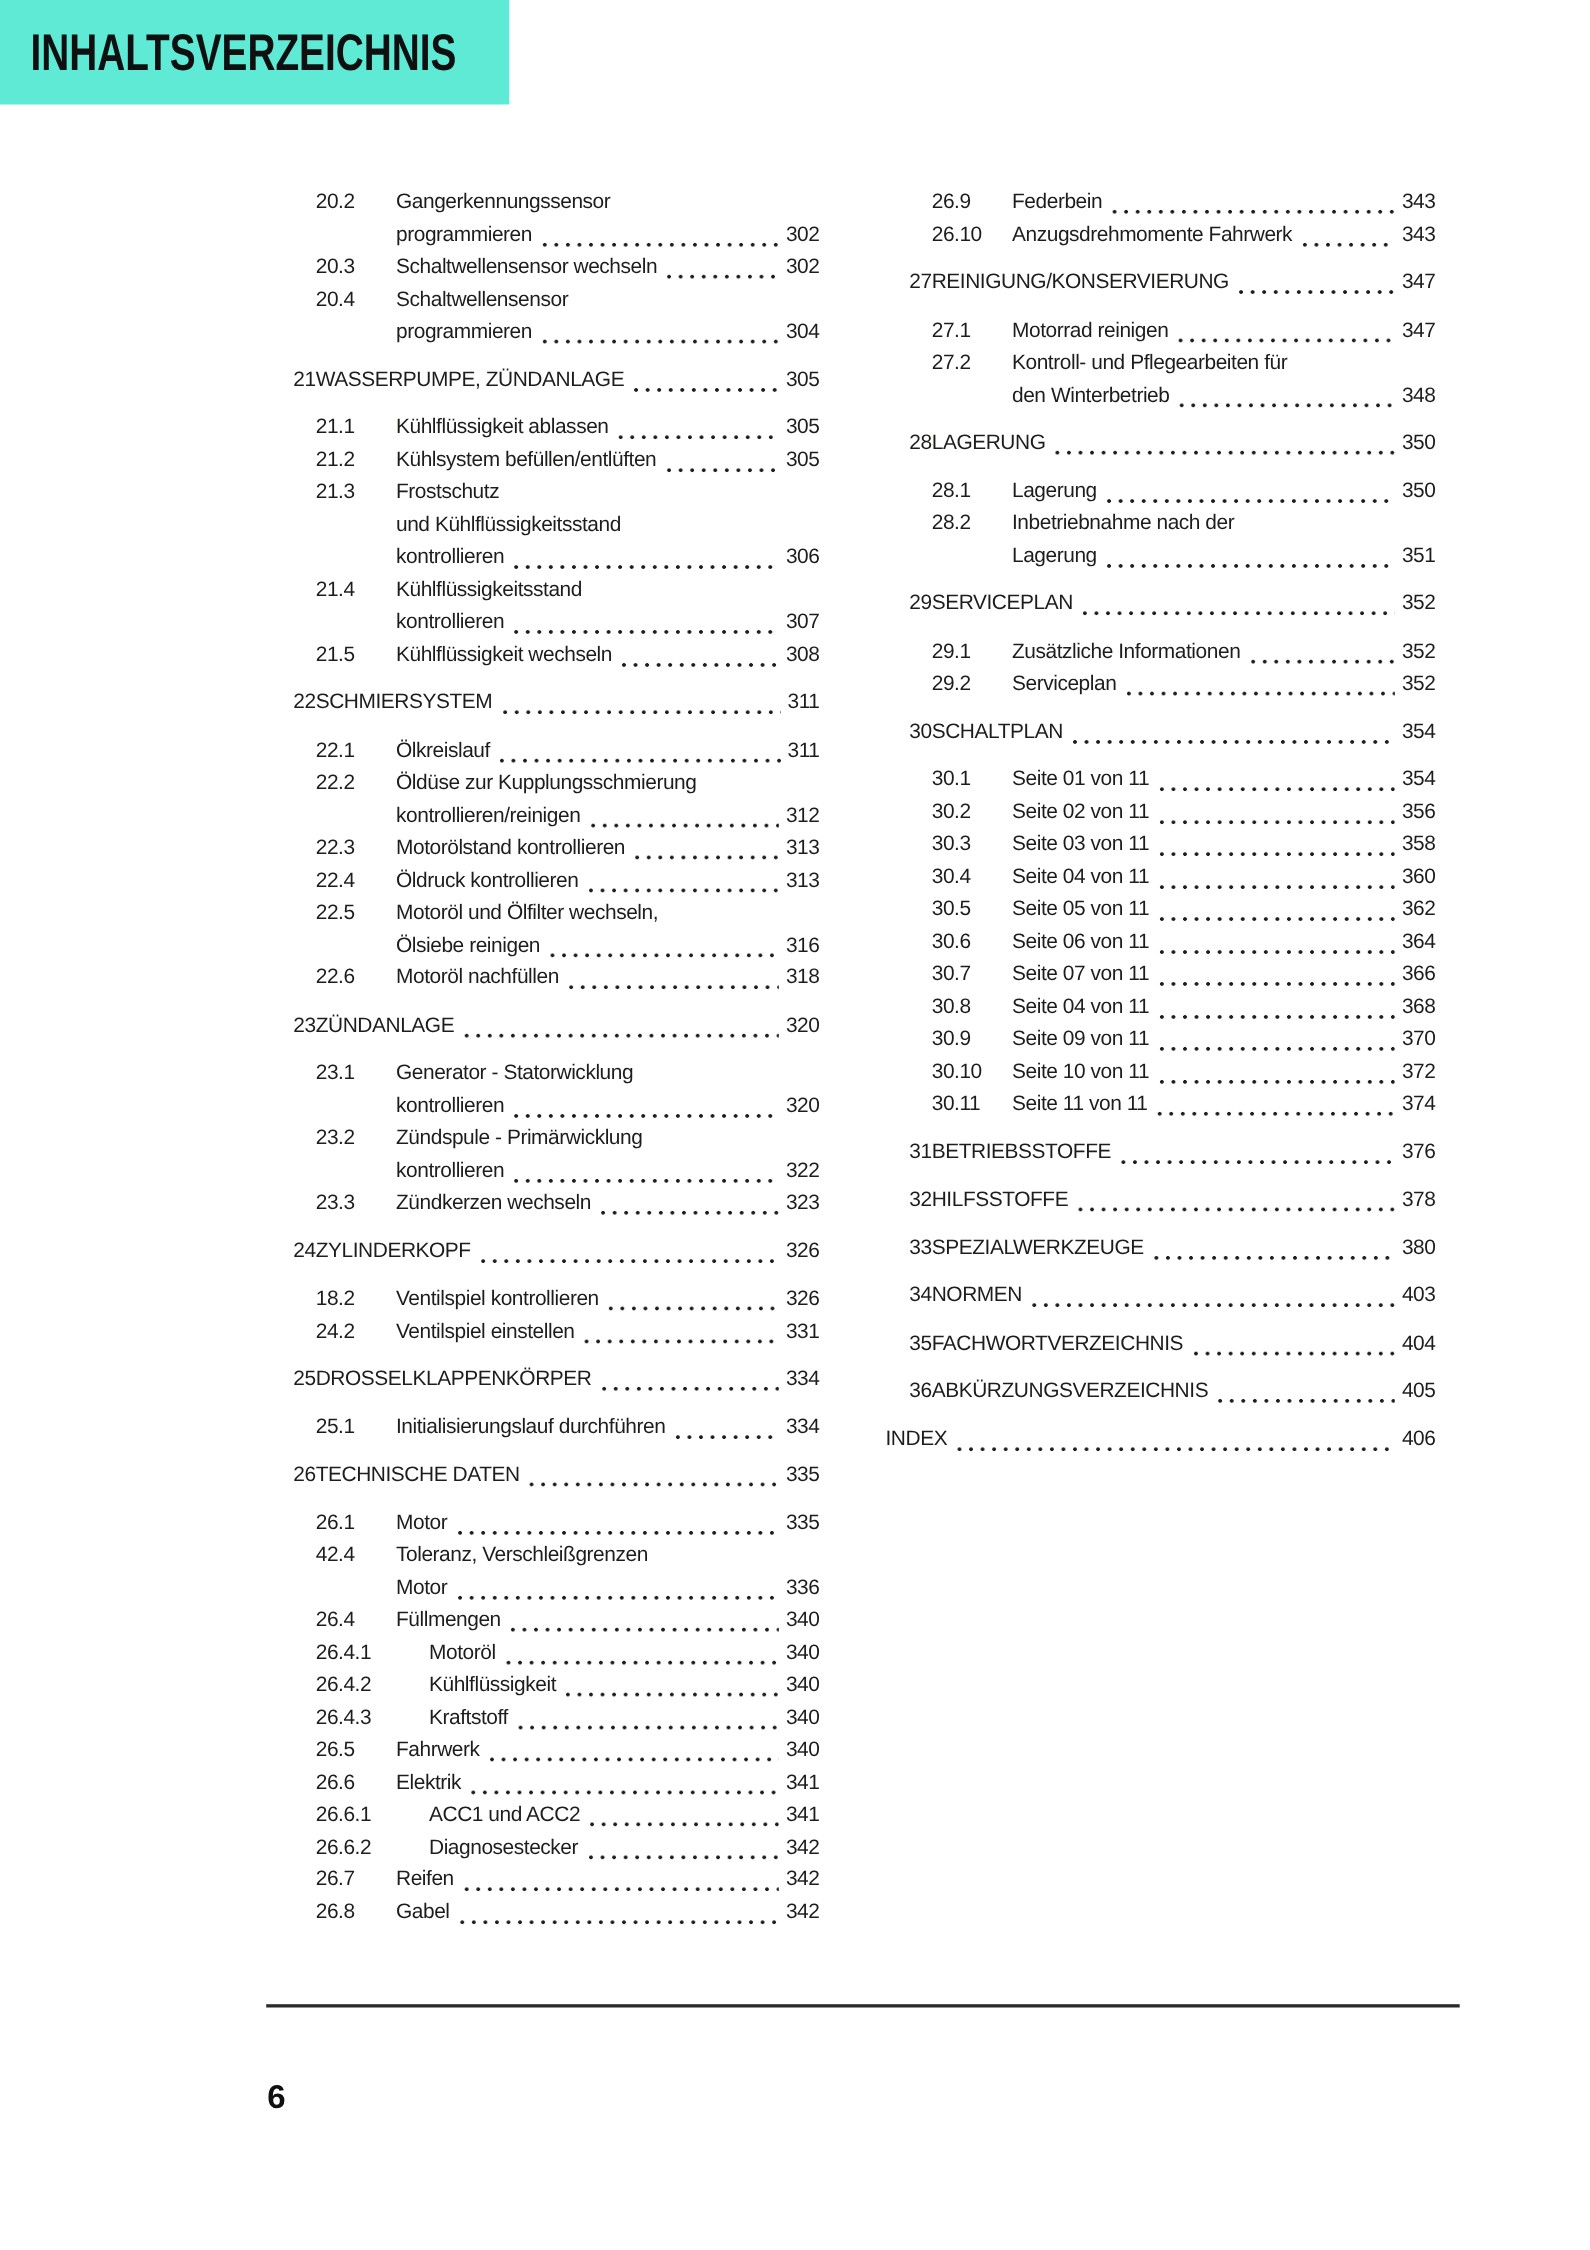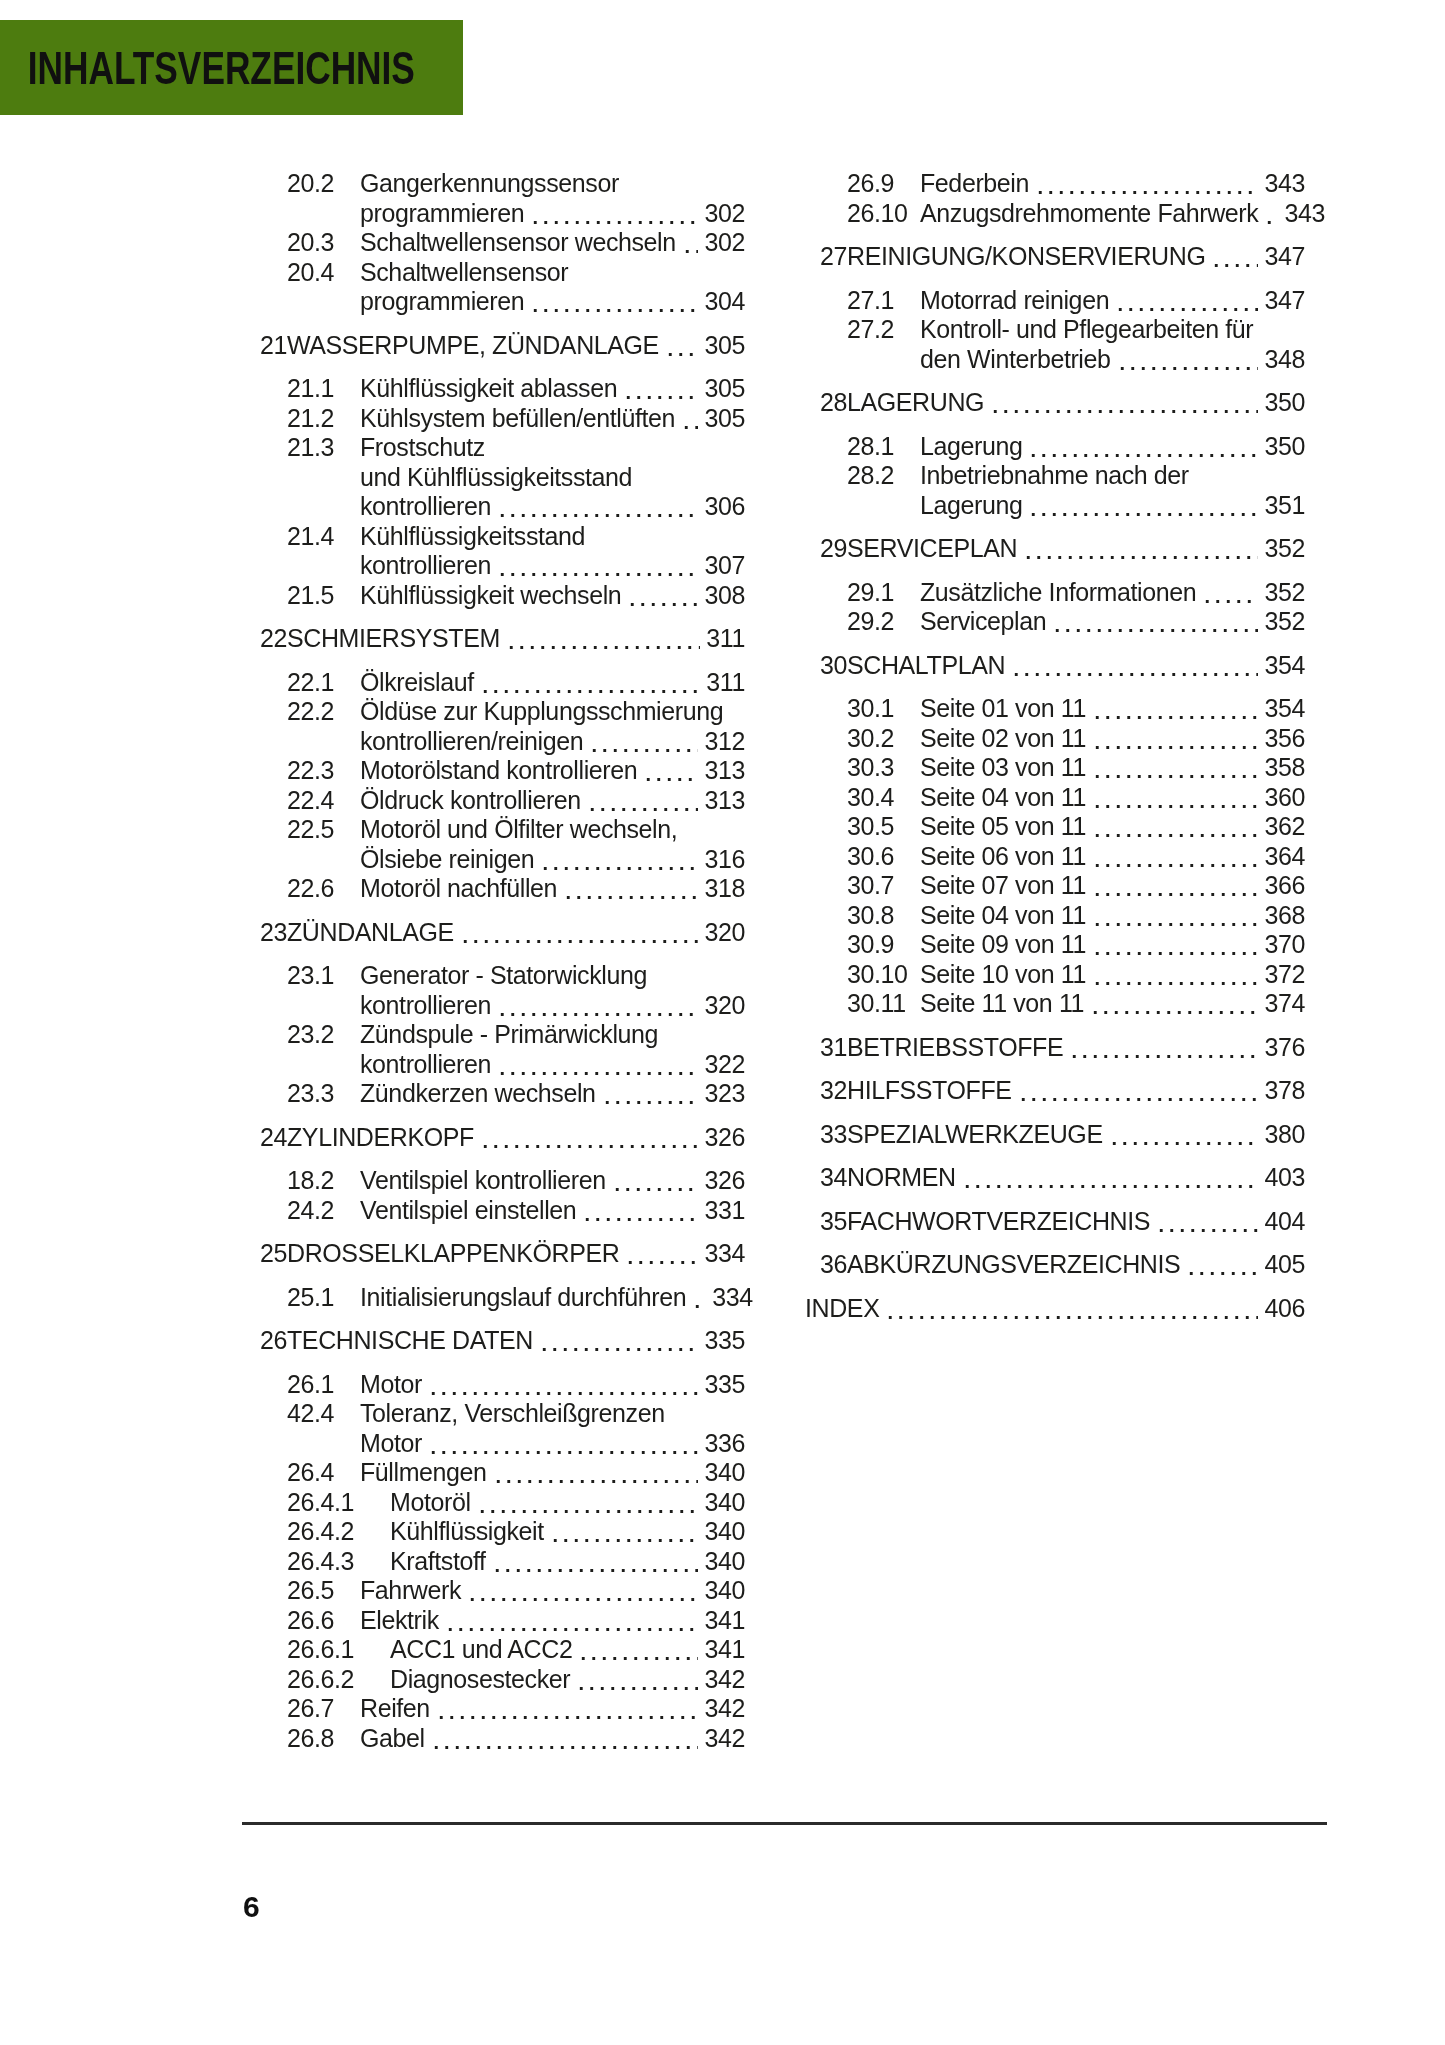--- a/index.html
+++ b/index.html
@@ -11,41 +11,40 @@
     font-family: "Liberation Sans", "DejaVu Sans", sans-serif;
     color: #1d1d1b;
     overflow: hidden;
   }
 
   
   .header-bar {
     position: absolute;
     left: 0; top: 0;
     width: 463px; height: 95px;
-    background: #4d7c0f;
+    background: #5eead4;
     display: flex;
     align-items: center;
-    margin-top: 20px;
   }
   .header-title {
     font-weight: bold;
     font-size: 47px;
     color: #101010;
     padding-left: 37px;
     white-space: nowrap;
     transform: scaleX(0.75);
     transform-origin: 0 50%;
   }
 
   
   .col {
     position: absolute;
     top: 169px;
     width: 500px;
-    font-size: 25px;
+    font-size: 19px;
     line-height: 29.5px;
     letter-spacing: -0.4px;
   }
   .col-left  { left: 245px; }
   .col-right { left: 805px; }
 
   .entry { display: flex; }
   .level-chapter { margin: 14px 0; text-align: right; }
   .level-sub, .level-subsub { padding-left: 42px; }
 

